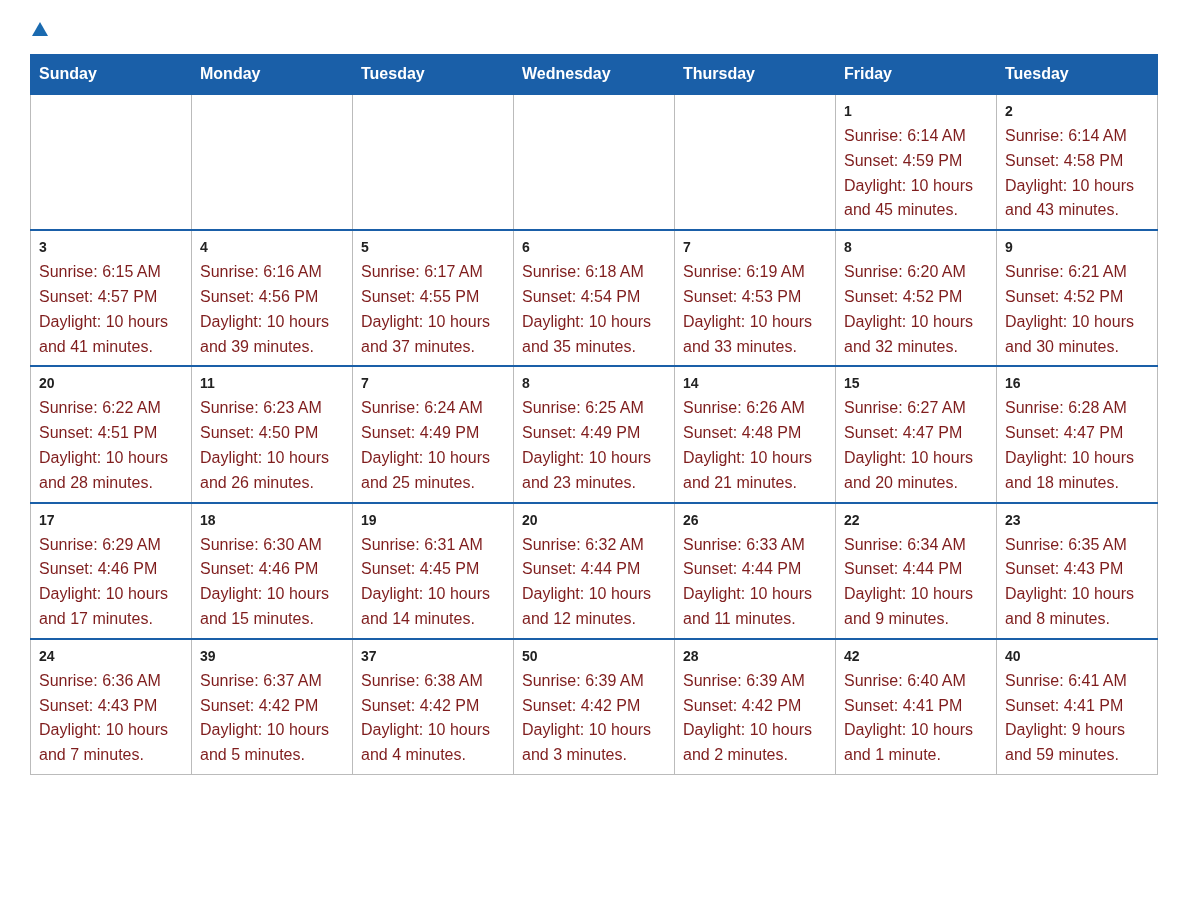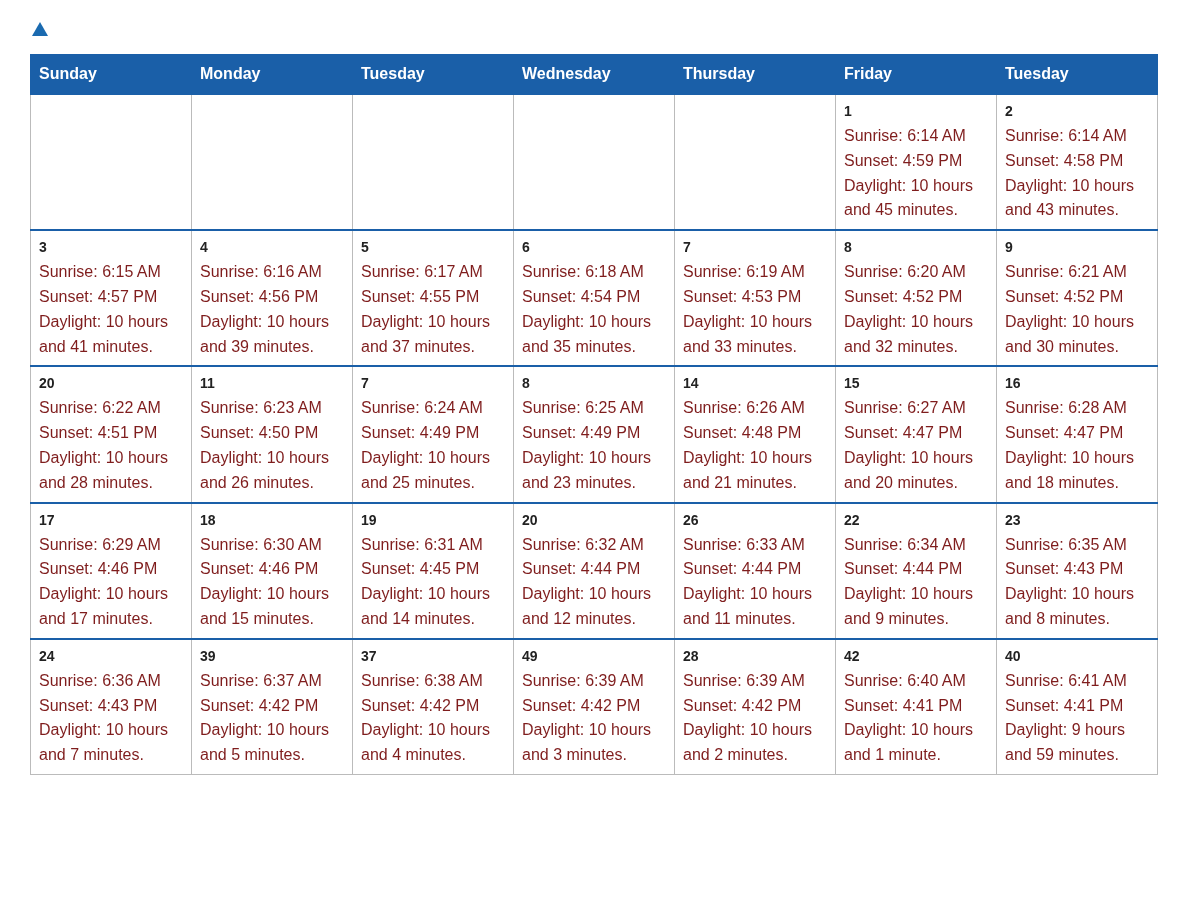--- a/index.html
+++ b/index.html
@@ -251,21 +251,21 @@
         </td>
         <td>
           <span class="day-number">39</span>
           <div class="day-info">Sunrise: 6:37 AM<br>Sunset: 4:42 PM<br>Daylight: 10 hours and 5 minutes.</div>
         </td>
         <td>
           <span class="day-number">37</span>
           <div class="day-info">Sunrise: 6:38 AM<br>Sunset: 4:42 PM<br>Daylight: 10 hours and 4 minutes.</div>
         </td>
         <td>
-          <span class="day-number">49</span>
+          <span class="day-number">50</span>
           <div class="day-info">Sunrise: 6:39 AM<br>Sunset: 4:42 PM<br>Daylight: 10 hours and 3 minutes.</div>
         </td>
         <td>
           <span class="day-number">28</span>
           <div class="day-info">Sunrise: 6:39 AM<br>Sunset: 4:42 PM<br>Daylight: 10 hours and 2 minutes.</div>
         </td>
         <td>
           <span class="day-number">42</span>
           <div class="day-info">Sunrise: 6:40 AM<br>Sunset: 4:41 PM<br>Daylight: 10 hours and 1 minute.</div>
         </td>

